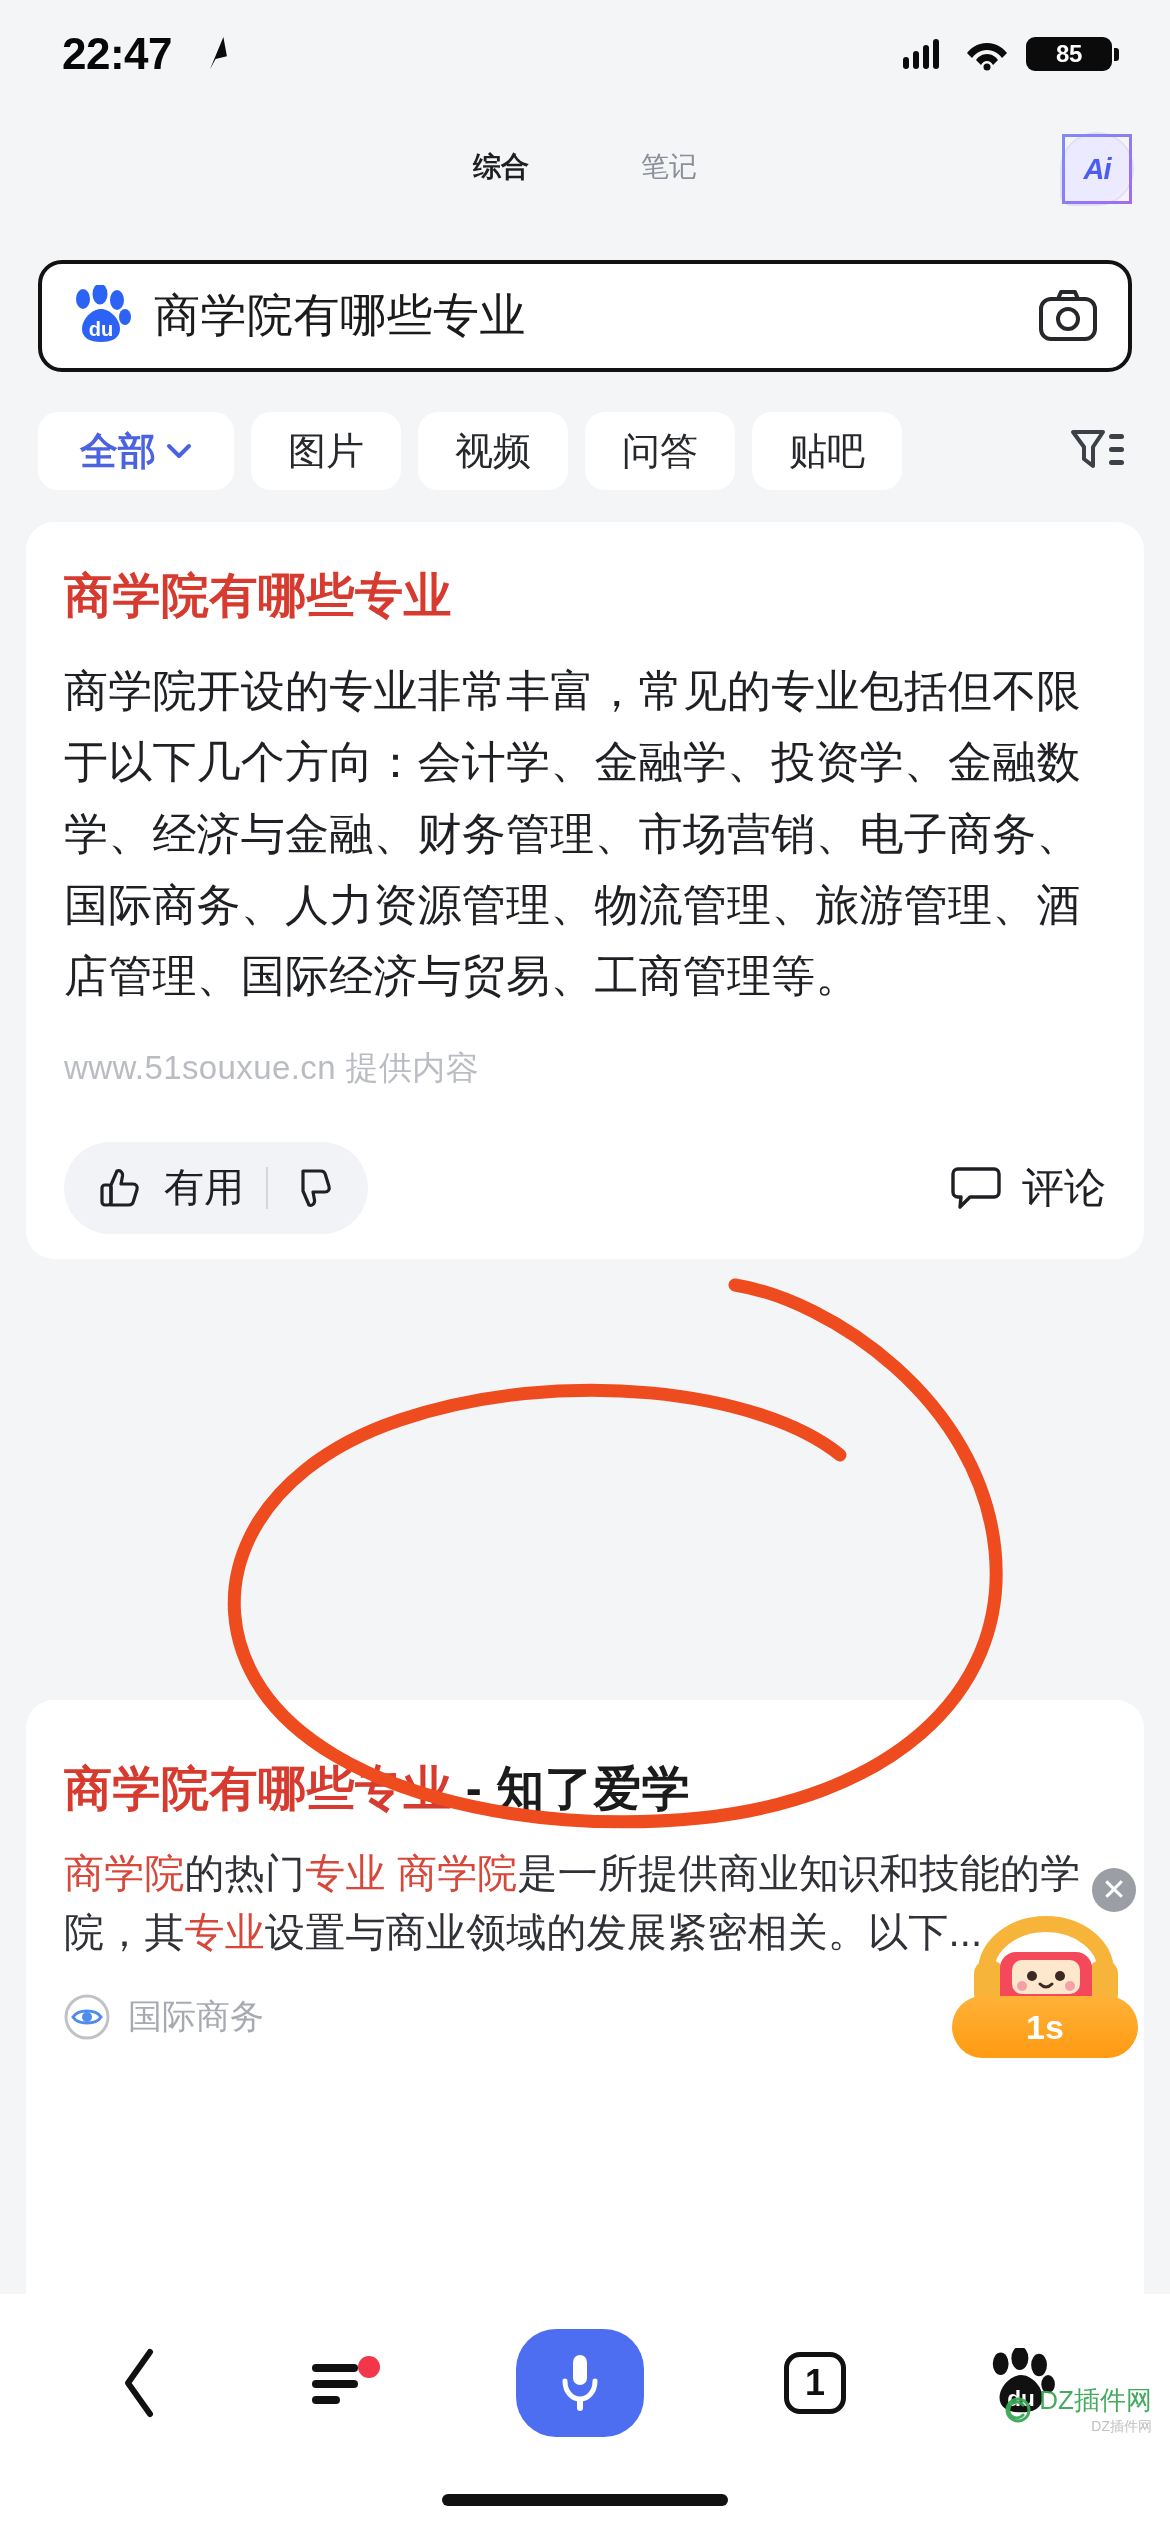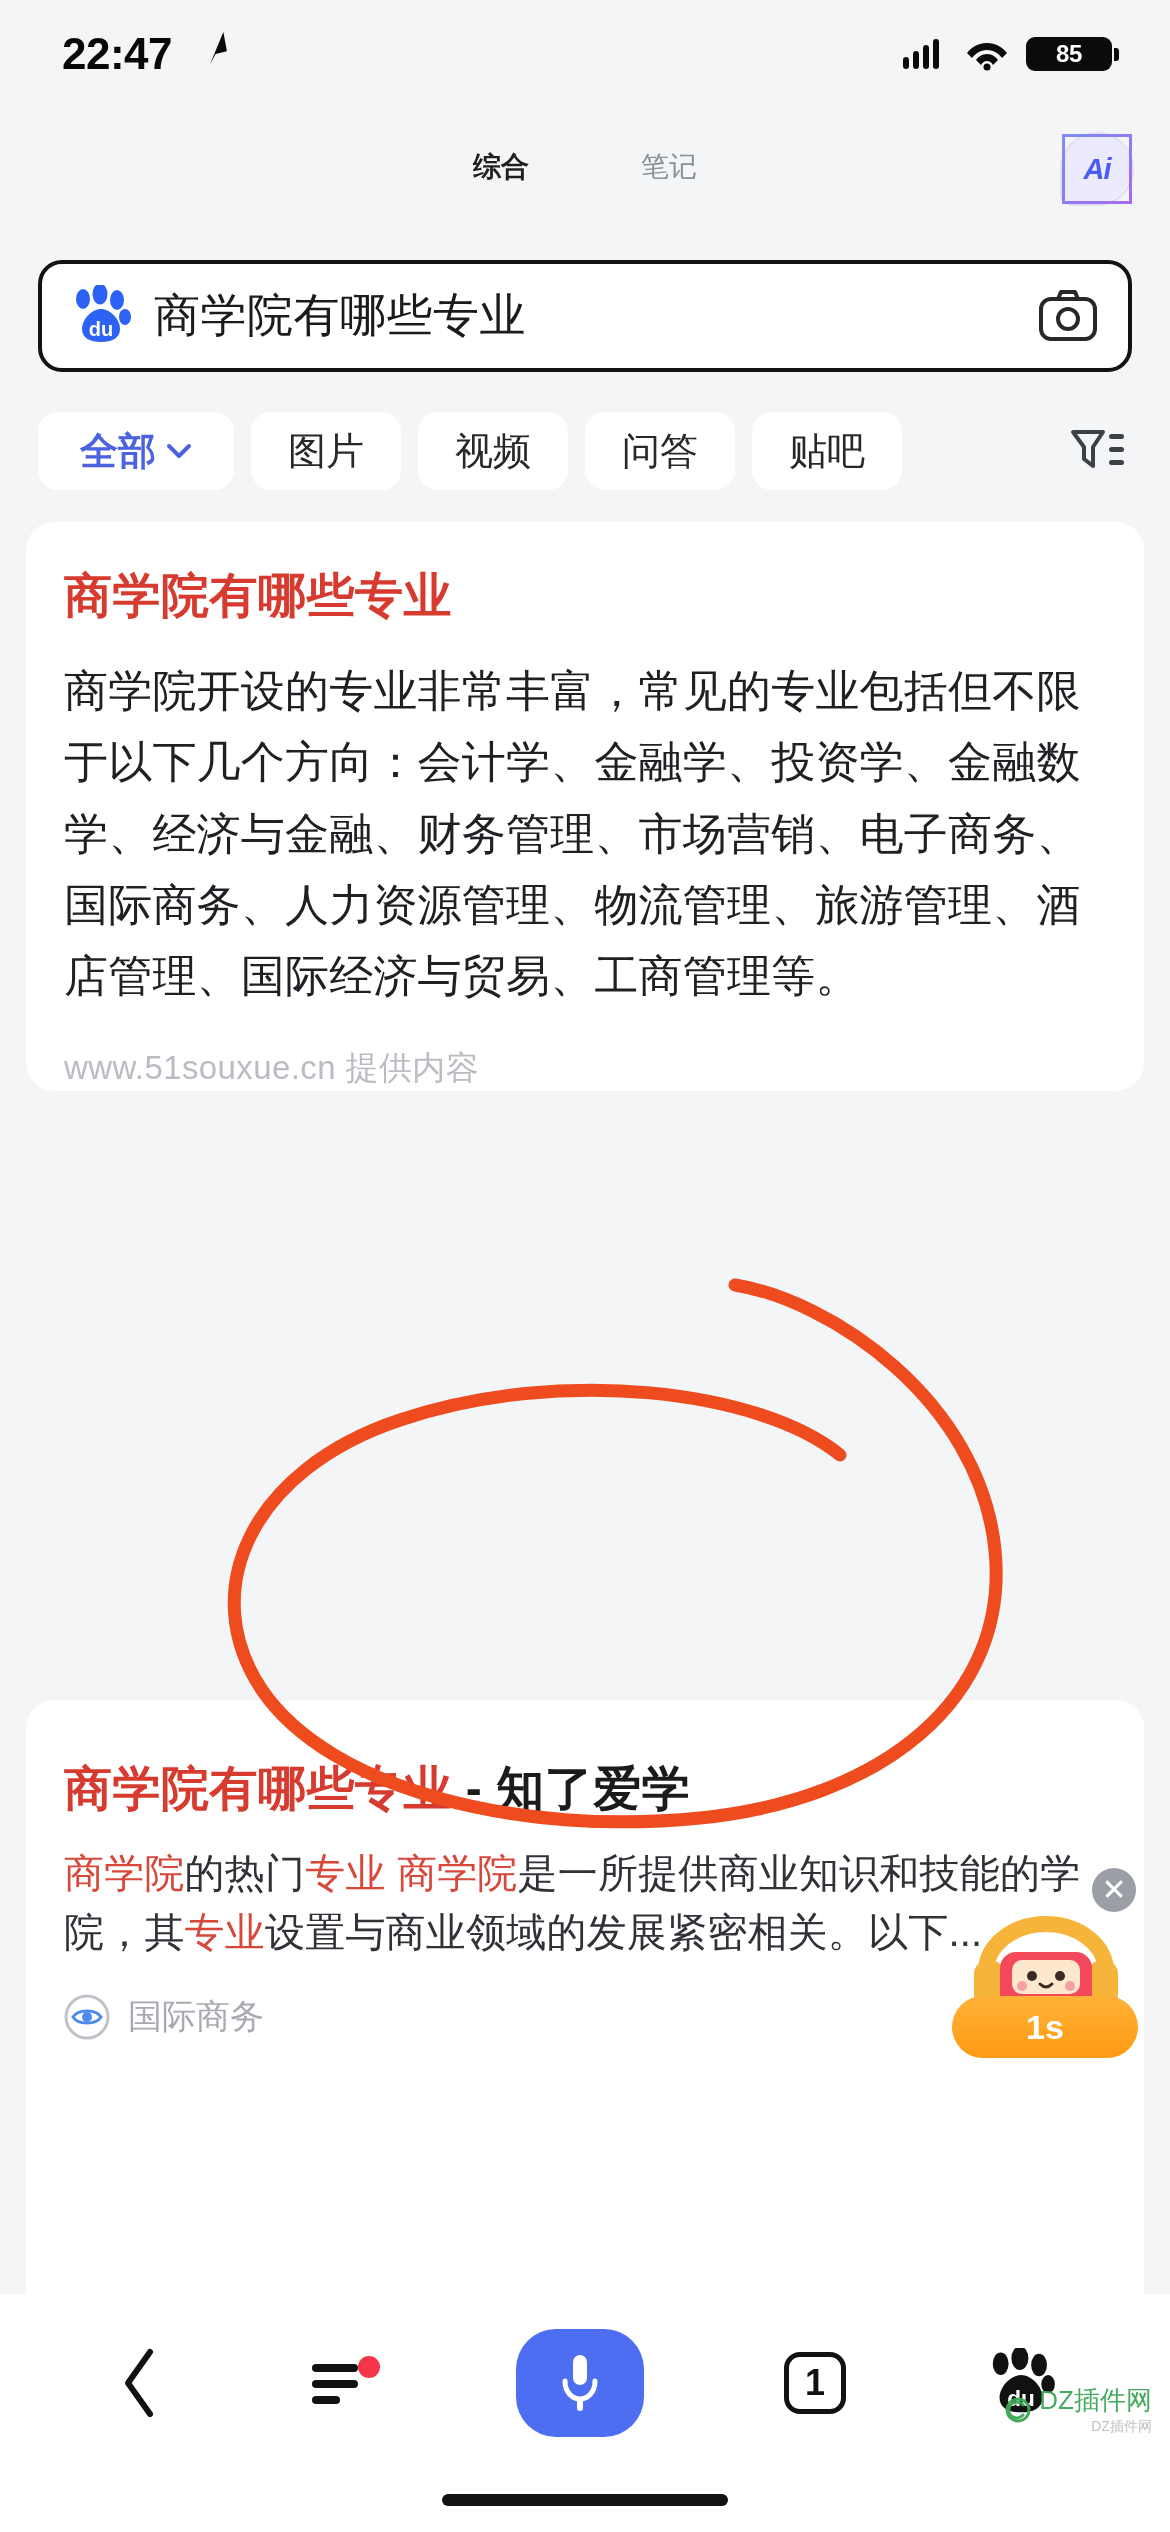--- a/index.html
+++ b/index.html
@@ -14,21 +14,21 @@
     width: 1170px; height: 2532px;
     background: #f4f5f7;
   }
 
   
   .statusbar {
     position: absolute; top: 0; left: 0; width: 1170px; height: 108px;
     display: flex; align-items: center; justify-content: space-between;
     padding: 0 58px 0 62px;
   }
-  .sb-left { display: flex; gap: 28px; }
+  .sb-left { display: flex; align-items: center; gap: 28px; }
   .sb-time { font-size: 44px; font-weight: 700; color: #080808; letter-spacing: -0.5px; }
   .sb-right { display: flex; align-items: center; gap: 17px; }
   .loc-arrow { display: block; }
   .battery {
     width: 86px; height: 34px; background: #0b0b0b; border-radius: 9px;
     display: flex; align-items: center; justify-content: center;
     position: relative;
   }
   .battery span { color: #fff; font-size: 24px; font-weight: 700; letter-spacing: -0.4px; }
   .battery:after {
@@ -291,20 +291,39 @@
         <rect x="41" y="35" width="15" height="5" rx="2.5" fill="#3d4047"></rect>
       </svg>
     </div>
   </div>
 
   <div class="card-answer">
     <div class="ans-title">商学院有哪些专业</div>
     <div class="ans-body">商学院开设的专业非常丰富，常见的专业包括但不限于以下几个方向：会计学、金融学、投资学、金融数学、经济与金融、财务管理、市场营销、电子商务、国际商务、人力资源管理、物流管理、旅游管理、酒店管理、国际经济与贸易、工商管理等。</div>
     <div class="ans-source">www.51souxue.cn  提供内容</div>
 
+    <div class="ans-actions">
+      <div class="vote-pill">
+        <svg width="44" height="44" viewBox="0 0 44 44">
+          <path d="M13 19 L19 5 C22 4 25 6 24.5 10 L23 18 L35 18 C38 18 40 20.5 39 23.5 L35.5 35 C35 37.5 33 39 30.5 39 L13 39 Z" fill="none" stroke="#1f2024" stroke-width="3.2" stroke-linejoin="round"></path>
+          <rect x="4" y="19" width="9" height="20" rx="3" fill="none" stroke="#1f2024" stroke-width="3.2"></rect>
+        </svg>
+        <span class="label">有用</span>
+        <span class="vote-div"></span>
+        <svg width="44" height="44" viewBox="0 0 44 44">
+          <path d="M13 25 L19 39 C22 40 25 38 24.5 34 L23 26 L35 26 C38 26 40 23.5 39 20.5 L35.5 9 C35 6.5 33 5 30.5 5 L13 5 Z" fill="none" stroke="#1f2024" stroke-width="3.2" stroke-linejoin="round"></path>
+        </svg>
+      </div>
+      <div class="comment-btn">
+        <svg width="52" height="48" viewBox="0 0 52 48">
+          <path d="M8 5 L44 5 C47 5 49 7 49 10 L49 28 C49 31 47 33 44 33 L20 33 L10 43 L11 33 L8 33 C5 33 3 31 3 28 L3 10 C3 7 5 5 8 5 Z" fill="none" stroke="#1f2024" stroke-width="3.4" stroke-linejoin="round"></path>
+        </svg>
+        <span class="label">评论</span>
+      </div>
+    </div>
 
   </div>
 
 
   <div class="card-result">
     <div class="res-title">
       <span class="hl">商学院有哪些专业</span><span class="rest"> - 知了爱学</span>
     </div>
     <div class="res-snippet">
       <span class="hl">商学院</span><span>的热门</span><span class="hl">专业 商学院</span><span>是一所提供商业知识和技能的学院，其</span><span class="hl">专业</span><span>设置与商业领域的发展紧密相关。以下...</span>

